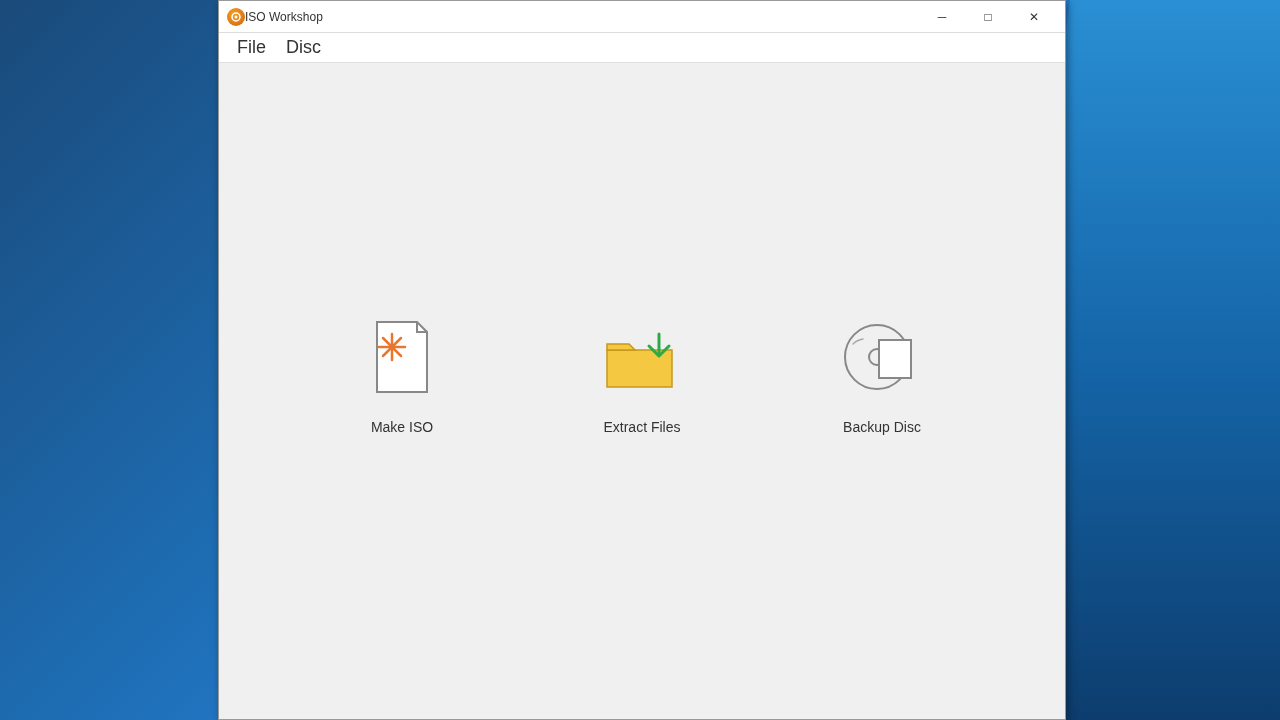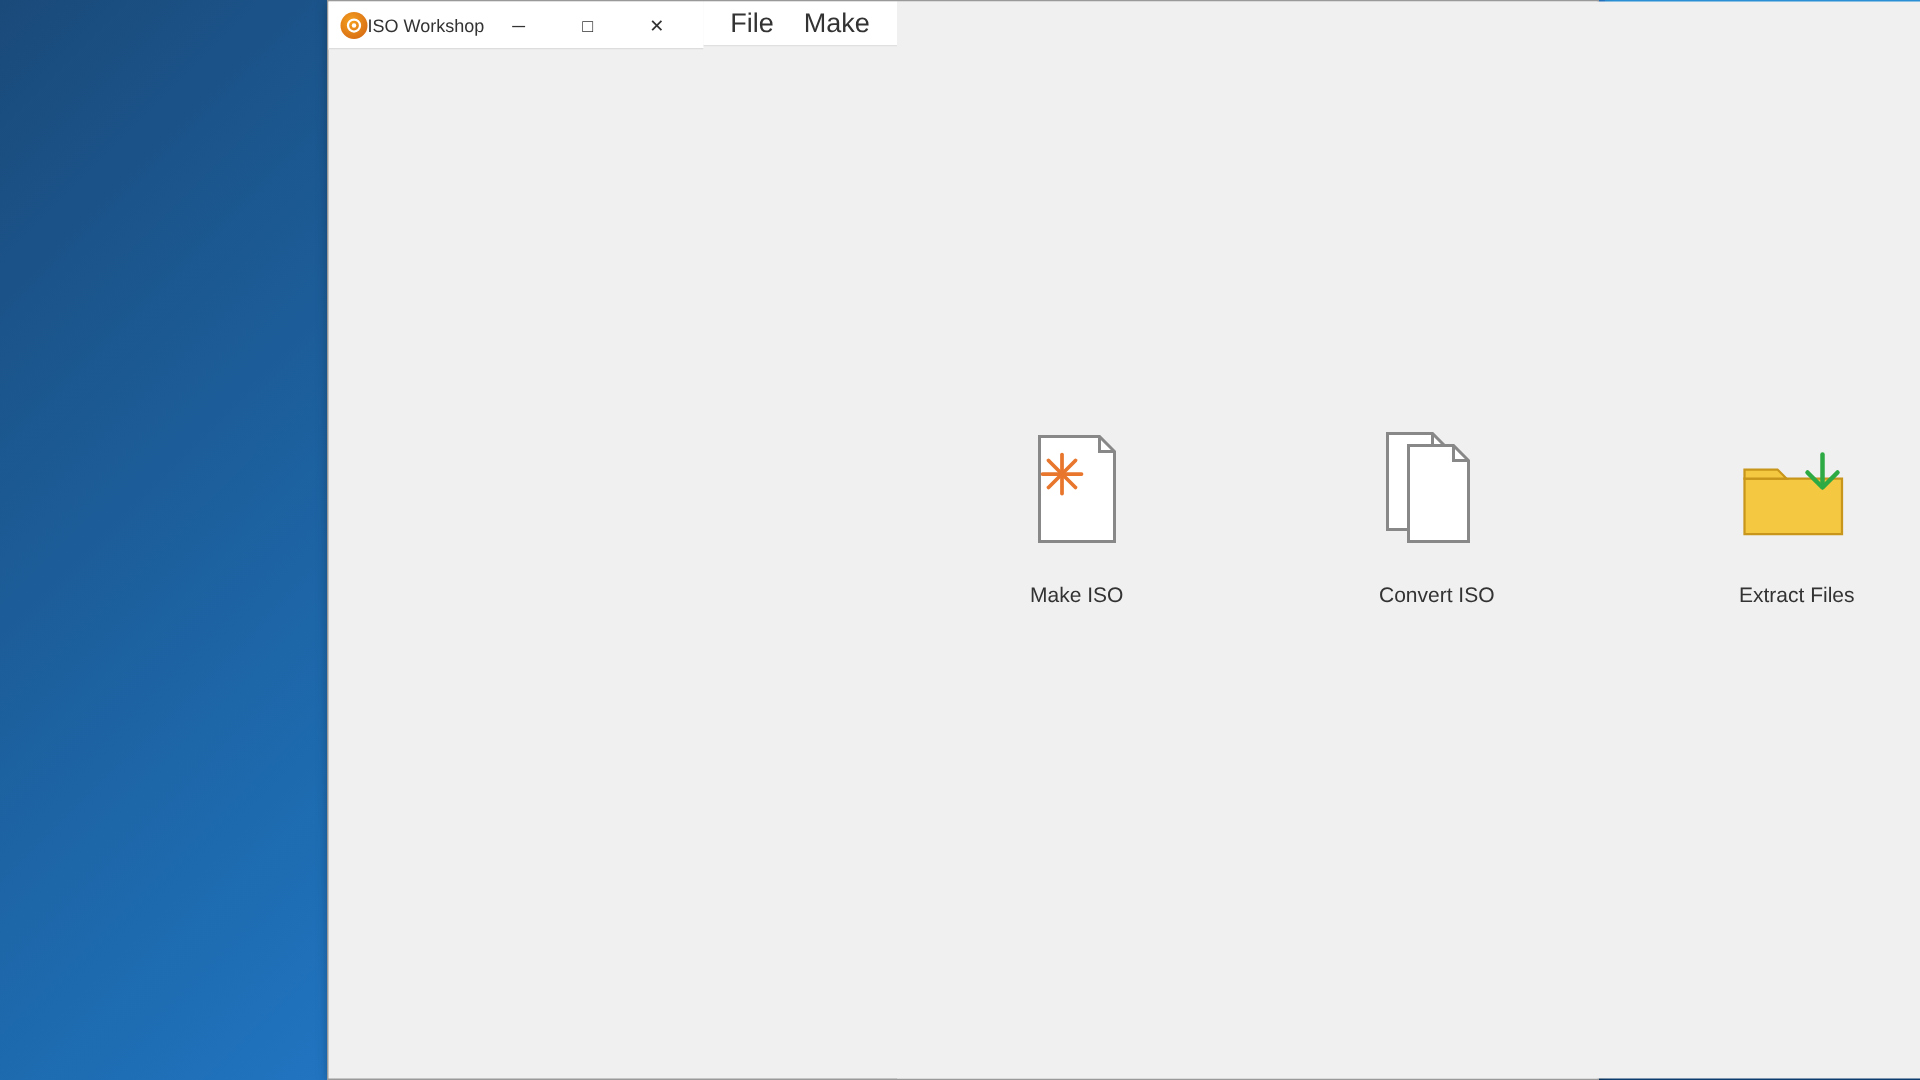--- a/index.html
+++ b/index.html
@@ -34,21 +34,21 @@
     
     .app-window {
       position: absolute;
       left: 218px;
       top: 0;
       width: 848px;
       height: 720px;
       background: #f0f0f0;
       border: 1px solid #999;
       display: flex;
-      flex-direction: row;
+      flex-direction: column;
       box-shadow: 2px 2px 8px rgba(0,0,0,0.4);
     }
 
     
     .title-bar {
       height: 32px;
       background: #fff;
       display: flex;
       align-items: center;
       padding: 0 8px;
@@ -172,21 +172,21 @@
     <span class="title-bar-text">ISO Workshop</span>
     <div class="title-bar-controls">
       <button class="title-bar-btn">─</button>
       <button class="title-bar-btn">□</button>
       <button class="title-bar-btn close">✕</button>
     </div>
   </div>
 
   <div class="menu-bar">
     <div class="menu-item">File</div>
-    <div class="menu-item">Make</div>
+    <div class="menu-item">Disc</div>
   </div>
 
   <div class="main-content">
     <div class="grid-container">
 
       <div class="grid-item">
         <div class="icon-container">
           <svg width="90" height="90" viewBox="0 0 90 90">
 
             <path d="M20 10 L60 10 L70 20 L70 80 L20 80 Z" fill="white" stroke="#888" stroke-width="2"></path>
@@ -199,46 +199,47 @@
             <line x1="35" y1="35" x2="26" y2="26" stroke="#e8762d" stroke-width="2.5" stroke-linecap="round"></line>
             <line x1="35" y1="35" x2="44" y2="44" stroke="#e8762d" stroke-width="2.5" stroke-linecap="round"></line>
             <line x1="35" y1="35" x2="44" y2="26" stroke="#e8762d" stroke-width="2.5" stroke-linecap="round"></line>
             <line x1="35" y1="35" x2="26" y2="44" stroke="#e8762d" stroke-width="2.5" stroke-linecap="round"></line>
           </svg>
         </div>
         <span class="item-label">Make ISO</span>
       </div>
 
 
-      <div class="grid-item">
-        <div class="icon-container">
-          <svg width="90" height="90" viewBox="0 0 90 90">
-
-            <path d="M12 8 L42 8 L52 18 L52 72 L12 72 Z" fill="white" stroke="#888" stroke-width="2"></path>
-            <path d="M42 8 L42 18 L52 18" fill="none" stroke="#888" stroke-width="2"></path>
-
-            <path d="M26 16 L56 16 L66 26 L66 80 L26 80 Z" fill="white" stroke="#888" stroke-width="2"></path>
-            <path d="M56 16 L56 26 L66 26" fill="none" stroke="#888" stroke-width="2"></path>
-          </svg>
-        </div>
-        <span class="item-label">Convert ISO</span>
-      </div>
 
       <div class="grid-item">
         <div class="icon-container">
           <svg width="90" height="90" viewBox="0 0 90 90">
 
             <path d="M10 38 L10 75 L75 75 L75 38 Z" fill="#f5c842" stroke="#c8961a" stroke-width="1.5"></path>
 
             <path d="M10 38 L10 32 L32 32 L38 38 Z" fill="#f5c842" stroke="#c8961a" stroke-width="1.5"></path>
 
             <line x1="62" y1="22" x2="62" y2="42" stroke="#2eaa44" stroke-width="3" stroke-linecap="round"></line>
             <polyline points="52,34 62,44 72,34" fill="none" stroke="#2eaa44" stroke-width="3" stroke-linecap="round" stroke-linejoin="round"></polyline>
           </svg>
         </div>
         <span class="item-label">Extract Files</span>
       </div>
 
+      <div class="grid-item">
+        <div class="icon-container">
+          <svg width="90" height="90" viewBox="0 0 90 90">
+
+            <circle cx="40" cy="45" r="32" fill="none" stroke="#888" stroke-width="2"></circle>
+            <circle cx="40" cy="45" r="8" fill="none" stroke="#888" stroke-width="2"></circle>
+
+            <rect x="42" y="28" width="32" height="38" fill="white" stroke="#888" stroke-width="2"></rect>
+
+            <path d="M16 32 Q20 28 26 27" stroke="#aaa" stroke-width="1.5" fill="none" stroke-linecap="round"></path>
+          </svg>
+        </div>
+        <span class="item-label">Backup Disc</span>
+      </div>
 
 
     </div>
   </div>
 </div>
 
 </body></html>

